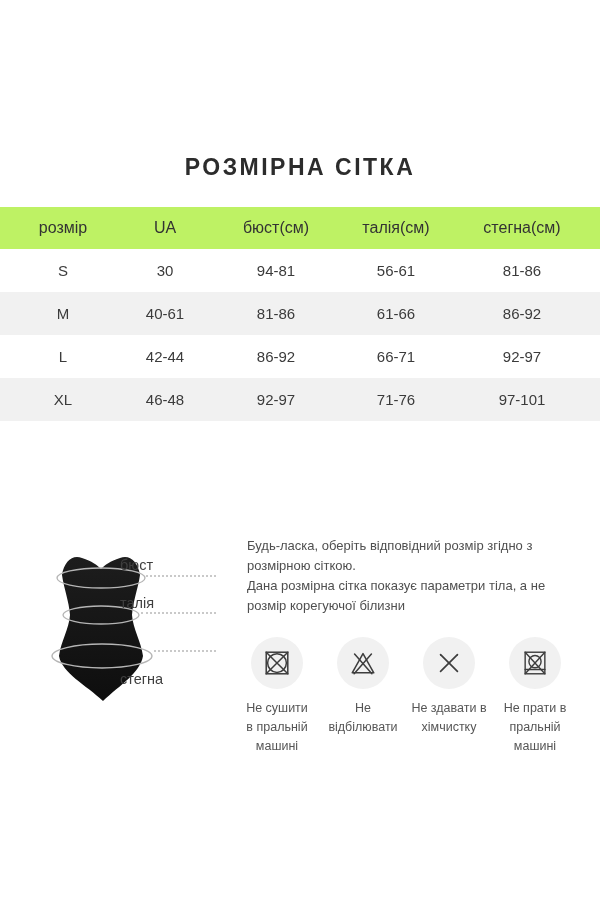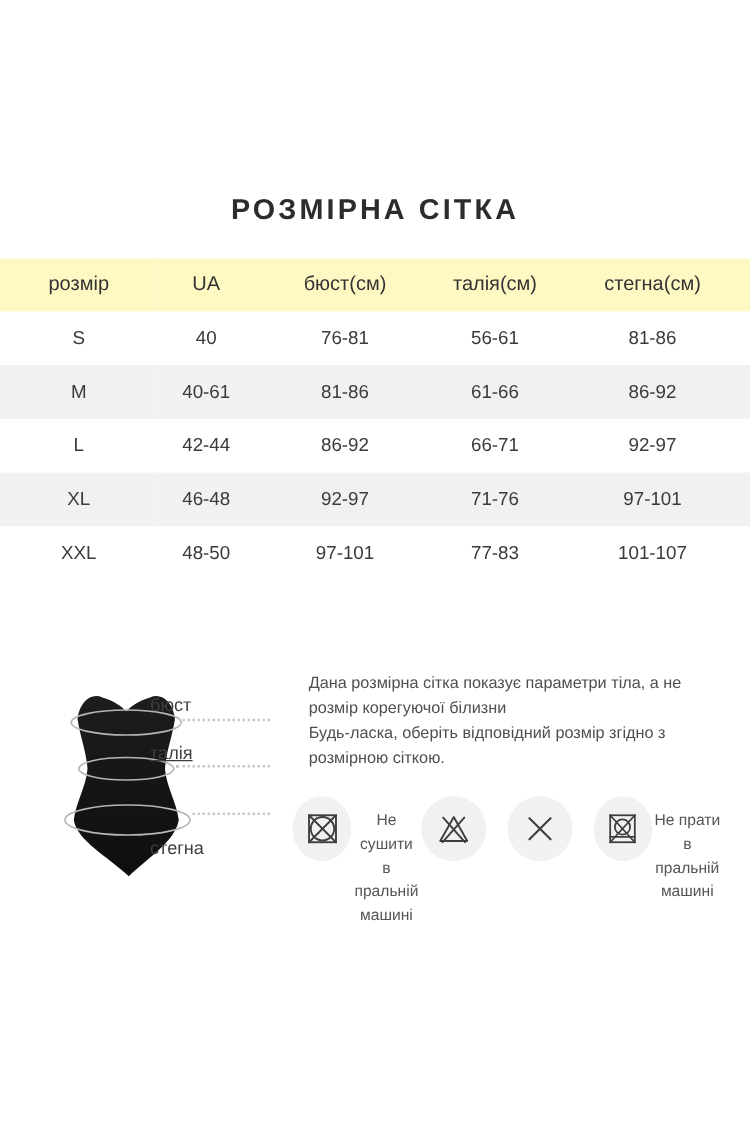--- a/index.html
+++ b/index.html
@@ -4,43 +4,43 @@
 <style>
   * { margin:0; padding:0; box-sizing:border-box; }
   html,body { width:600px; height:900px; background:#ffffff; font-family:"Liberation Sans", sans-serif; }
   .page { position:relative; width:600px; height:900px; background:#fff; overflow:hidden; }
 
   .title { position:absolute; top:154px; left:0; width:600px; text-align:center;
            font-size:23px; font-weight:600; letter-spacing:2.5px; color:#2c2c2c; }
 
   table.size-table { position:absolute; top:207px; left:0; width:600px; border-collapse:collapse; table-layout:fixed; }
   table.size-table th { height:42px; font-size:16px; font-weight:500; color:#333; text-align:center; }
-  table.size-table thead tr { background:#fef9c3; }
+  table.size-table thead tr { background:#bef264; }
   table.size-table td { height:43px; font-size:15px; font-weight:400; color:#3b3b3b; text-align:center; }
   table.size-table tbody tr:nth-child(even) { background:#f1f1f1; }
 
   .figure-svg { position:absolute; left:22px; top:545px; width:205px; height:170px; }
 
   .measure-label { position:absolute; left:120px; width:96px; text-align:left;
                    font-size:14.5px; color:#3f3f3f; }
   .ml-bust  { top:557px; }
-  .ml-waist { top:595px;text-decoration:underline; }
+  .ml-waist { top:595px; }
   .ml-hips  { top:671px; }
 
   .leader { position:absolute; border-top:2px dotted #c9c9c9; height:0; }
   .ld-bust  { left:146px; top:575px; width:70px; }
   .ld-waist { left:141px; top:612px; width:75px; }
   .ld-hips  { left:154px; top:650px; width:62px; }
 
   .notes { position:absolute; left:247px; top:536px; width:334px;
            font-size:13px; line-height:20px; color:#4f4f4f; }
   .notes p { margin:0; }
 
   .care-row { position:absolute; left:234px; top:637px; width:344px; display:flex; }
-  .care-item { flex:1 1 0; display:flex; flex-direction:row; align-items:flex-start; }
+  .care-item { flex:1 1 0; display:flex; flex-direction:column; align-items:center; }
   .care-circle { width:52px; height:52px; border-radius:50%; background:#f1f1f1;
                  display:flex; align-items:center; justify-content:center; }
   .care-circle svg { display:block; }
   .care-caption { margin-top:10px; text-align:center; font-size:12.5px; line-height:19px;
                   color:#555; white-space:pre-line; }
 </style>
 </head>
 <body>
 
 <div class="page">
@@ -60,22 +60,22 @@
         <th>розмір</th>
         <th>UA</th>
         <th>бюст(см)</th>
         <th>талія(см)</th>
         <th>стегна(см)</th>
       </tr>
     </thead>
     <tbody>
       <tr>
         <td>S</td>
-        <td>40</td>
-        <td>76-81</td>
+        <td>30</td>
+        <td>94-81</td>
         <td>56-61</td>
         <td>81-86</td>
       </tr>
       <tr>
         <td>M</td>
         <td>40-61</td>
         <td>81-86</td>
         <td>61-66</td>
         <td>86-92</td>
       </tr>
@@ -85,27 +85,20 @@
         <td>86-92</td>
         <td>66-71</td>
         <td>92-97</td>
       </tr>
       <tr>
         <td>XL</td>
         <td>46-48</td>
         <td>92-97</td>
         <td>71-76</td>
         <td>97-101</td>
-      </tr>
-      <tr>
-        <td>XXL</td>
-        <td>48-50</td>
-        <td>97-101</td>
-        <td>77-83</td>
-        <td>101-107</td>
       </tr>
     </tbody>
   </table>
 
   <svg class="figure-svg" viewBox="0 0 205 170">
     <defs>
       <linearGradient id="bodyfill" x1="0" y1="0" x2="0" y2="1">
         <stop offset="0" stop-color="#1d1d1d"></stop>
         <stop offset="1" stop-color="#0e0e0e"></stop>
       </linearGradient>
@@ -129,22 +122,22 @@
 
   <div class="leader ld-bust"></div>
   <div class="leader ld-waist"></div>
   <div class="leader ld-hips"></div>
 
   <div class="measure-label ml-bust">бюст</div>
   <div class="measure-label ml-waist">талія</div>
   <div class="measure-label ml-hips">стегна</div>
 
   <div class="notes">
+    <p>Будь-ласка, оберіть відповідний розмір згідно з розмірною сіткою.</p>
     <p>Дана розмірна сітка показує параметри тіла, а не розмір корегуючої білизни</p>
-    <p>Будь-ласка, оберіть відповідний розмір згідно з розмірною сіткою.</p>
   </div>
 
   <div class="care-row">
 
     <div class="care-item">
       <div class="care-circle">
         <svg width="30" height="30" viewBox="0 0 32 32" fill="none" stroke="#3d3d3d" stroke-width="1.6" stroke-linecap="round">
           <rect x="4.5" y="4.5" width="23" height="23"></rect>
           <circle cx="16" cy="16" r="10"></circle>
           <line x1="4.5" y1="4.5" x2="27.5" y2="27.5"></line>
@@ -157,29 +150,33 @@
     </div>
 
     <div class="care-item">
       <div class="care-circle">
         <svg width="30" height="30" viewBox="0 0 32 32" fill="none" stroke="#3d3d3d" stroke-width="1.6" stroke-linecap="round" stroke-linejoin="round">
           <path d="M16,6 L27.5,26.5 L4.5,26.5 Z"></path>
           <line x1="7" y1="6.5" x2="25.5" y2="27.5"></line>
           <line x1="25" y1="6.5" x2="6.5" y2="27.5"></line>
         </svg>
       </div>
+      <div class="care-caption">Не
+відбілювати</div>
     </div>
 
     <div class="care-item">
       <div class="care-circle">
         <svg width="30" height="30" viewBox="0 0 32 32" fill="none" stroke="#3d3d3d" stroke-width="1.8" stroke-linecap="round">
           <line x1="7" y1="7" x2="25" y2="25"></line>
           <line x1="25" y1="7" x2="7" y2="25"></line>
         </svg>
       </div>
+      <div class="care-caption">Не здавати в
+хімчистку</div>
     </div>
 
     <div class="care-item">
       <div class="care-circle">
         <svg width="30" height="30" viewBox="0 0 32 32" fill="none" stroke="#3d3d3d" stroke-width="1.5" stroke-linecap="round">
           <rect x="5.5" y="4.5" width="21" height="23"></rect>
           <circle cx="16" cy="14.5" r="6.5"></circle>
           <line x1="5.5" y1="23" x2="26.5" y2="23"></line>
           <line x1="5.5" y1="4.5" x2="26.5" y2="27.5"></line>
           <line x1="26.5" y1="4.5" x2="5.5" y2="27.5"></line>

